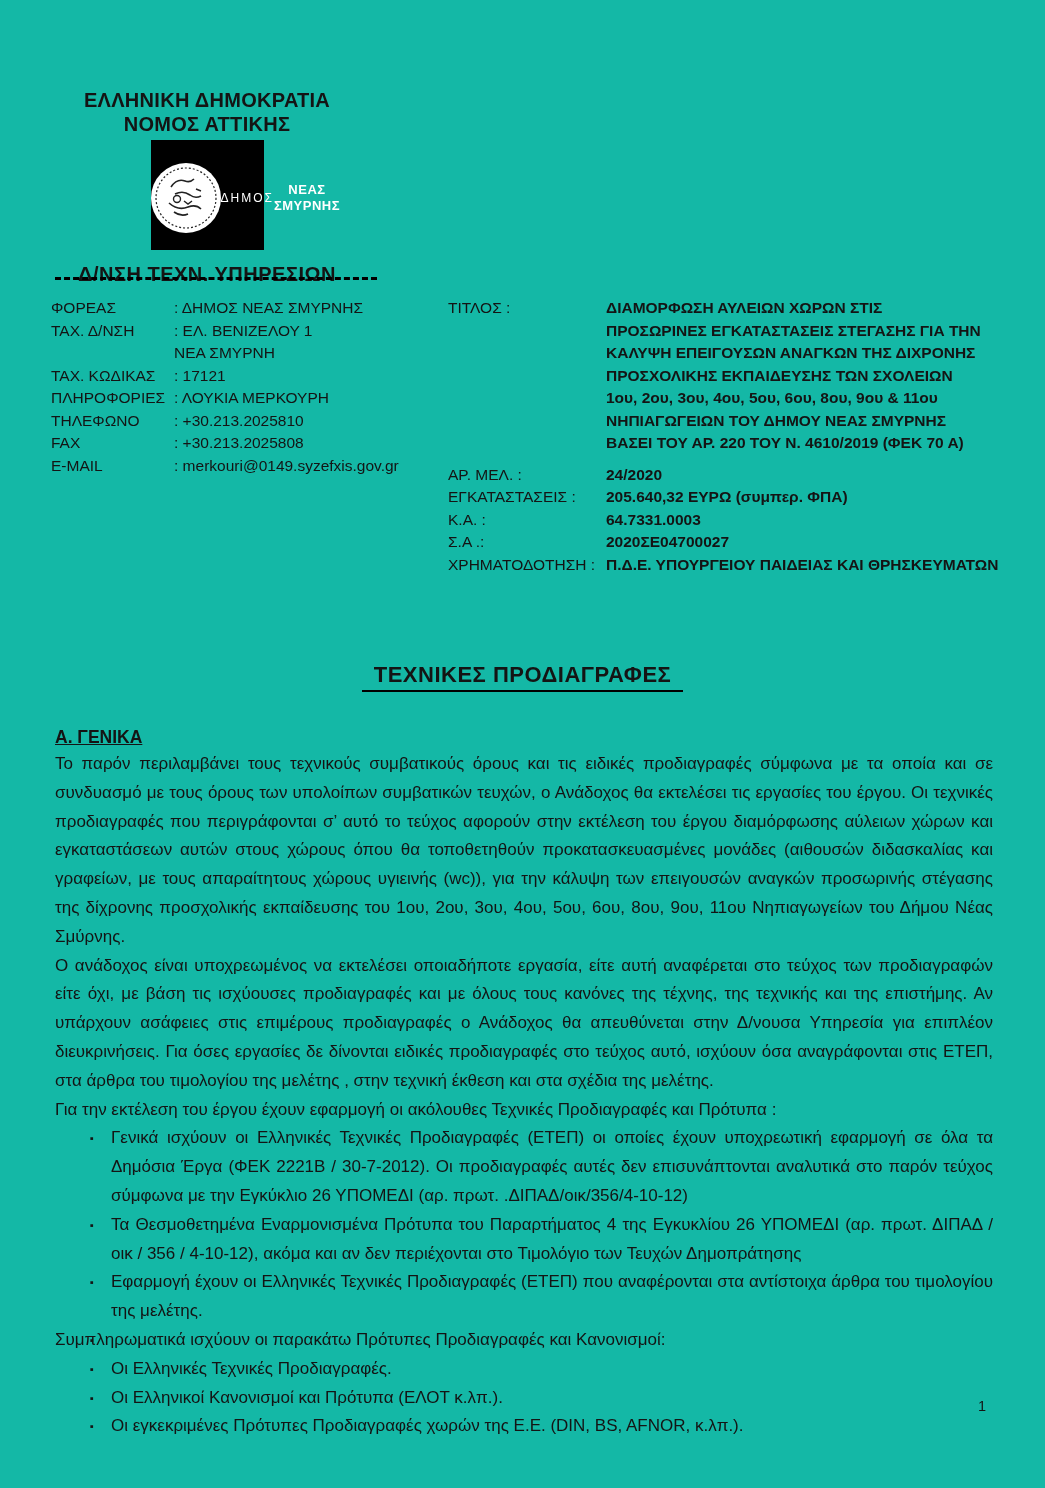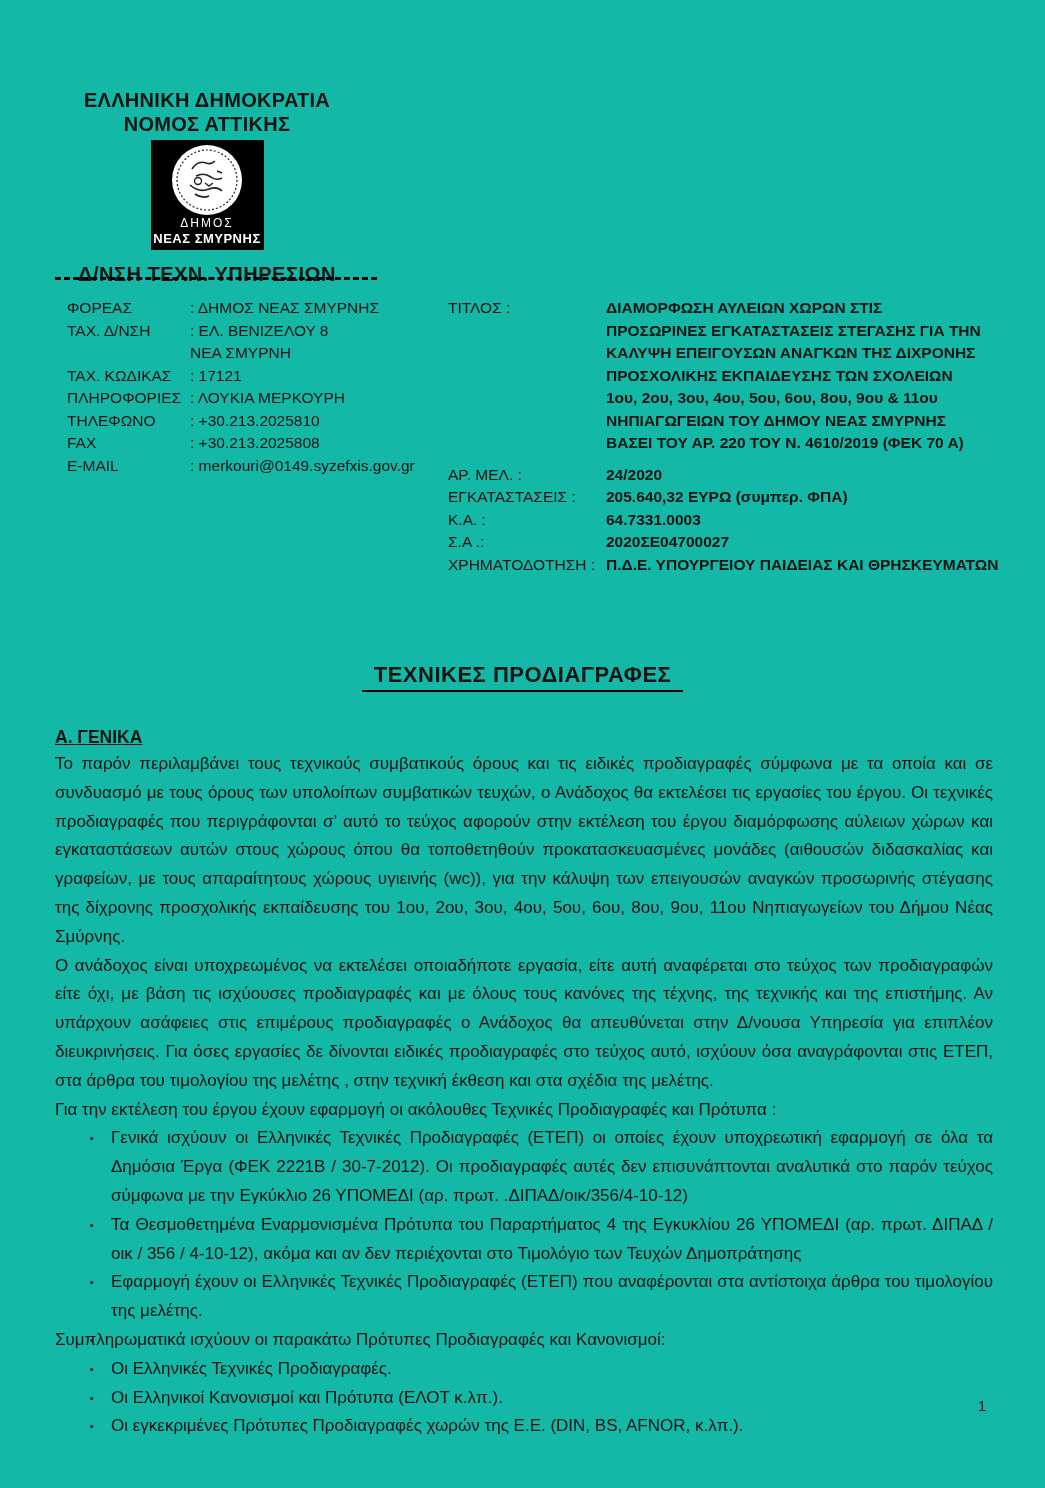--- a/index.html
+++ b/index.html
@@ -10,30 +10,30 @@
     color:#141414;
     font-family:"Liberation Sans","DejaVu Sans",sans-serif;
     margin:0 auto;
     overflow:hidden;
   }
   
   .header-block{position:absolute;left:42px;top:88px;width:330px;text-align:center;}
   .h-line{font-size:20px;font-weight:bold;letter-spacing:.3px;line-height:24px;}
   .logo{
     width:113px;height:110px;background:#000;margin:4px auto 0;
-    display:flex;flex-direction:column;align-items:center;
+    display:flex;align-items:center;
     padding-top:5px;box-sizing:border-box;
   }
   .seal{width:70px;height:70px;border-radius:50%;background:#fff;flex:none;}
   .logo-l1{color:#fff;font-size:12px;letter-spacing:2px;line-height:15px;margin-top:1px;}
   .logo-l2{color:#fff;font-size:13px;font-weight:bold;letter-spacing:.5px;line-height:16px;}
   .h-dept{font-size:20px;font-weight:bold;letter-spacing:.5px;margin-top:12px;line-height:24px;}
   .dashes{position:absolute;left:55px;top:277px;width:322px;border-top:3px dashed #000;}
   
-  .info-left{position:absolute;left:67px;top:297px;width:392px;font-size:15.5px;line-height:22.5px;}
+  .info-left{position:absolute;left:51px;top:297px;width:392px;font-size:15.5px;line-height:22.5px;}
   .il-row{display:flex;}
   .il-label{width:123px;flex:none;}
   .il-value{flex:1;white-space:pre-line;}
   .info-right{position:absolute;left:448px;top:297px;width:560px;font-size:15.5px;line-height:22.5px;}
   .ir-row{display:flex;}
   .ir-label{width:158px;flex:none;text-align:left;padding-right:4px;box-sizing:border-box;}
   .ir-value{flex:1;font-weight:bold;white-space:pre-line;}
   .ir-meta{margin-top:9px;}
   
   .doc-title{position:absolute;left:0;top:662px;width:100%;text-align:center;}
@@ -77,21 +77,21 @@
   </div>
   <div class="dashes"></div>
 
   <div class="info-left">
     <div class="il-row">
         <span class="il-label">ΦΟΡΕΑΣ</span>
         <span class="il-value">: ΔΗΜΟΣ  ΝΕΑΣ ΣΜΥΡΝΗΣ</span>
       </div>
     <div class="il-row">
         <span class="il-label">ΤΑΧ. Δ/ΝΣΗ</span>
-        <span class="il-value">: ΕΛ. ΒΕΝΙΖΕΛΟΥ 8
+        <span class="il-value">: ΕΛ. ΒΕΝΙΖΕΛΟΥ 1
   ΝΕΑ ΣΜΥΡΝΗ</span>
       </div>
     <div class="il-row">
         <span class="il-label">ΤΑΧ. ΚΩΔΙΚΑΣ</span>
         <span class="il-value">: 17121</span>
       </div>
     <div class="il-row">
         <span class="il-label">ΠΛΗΡΟΦΟΡΙΕΣ</span>
         <span class="il-value">: ΛΟΥΚΙΑ ΜΕΡΚΟΥΡΗ</span>
       </div>

